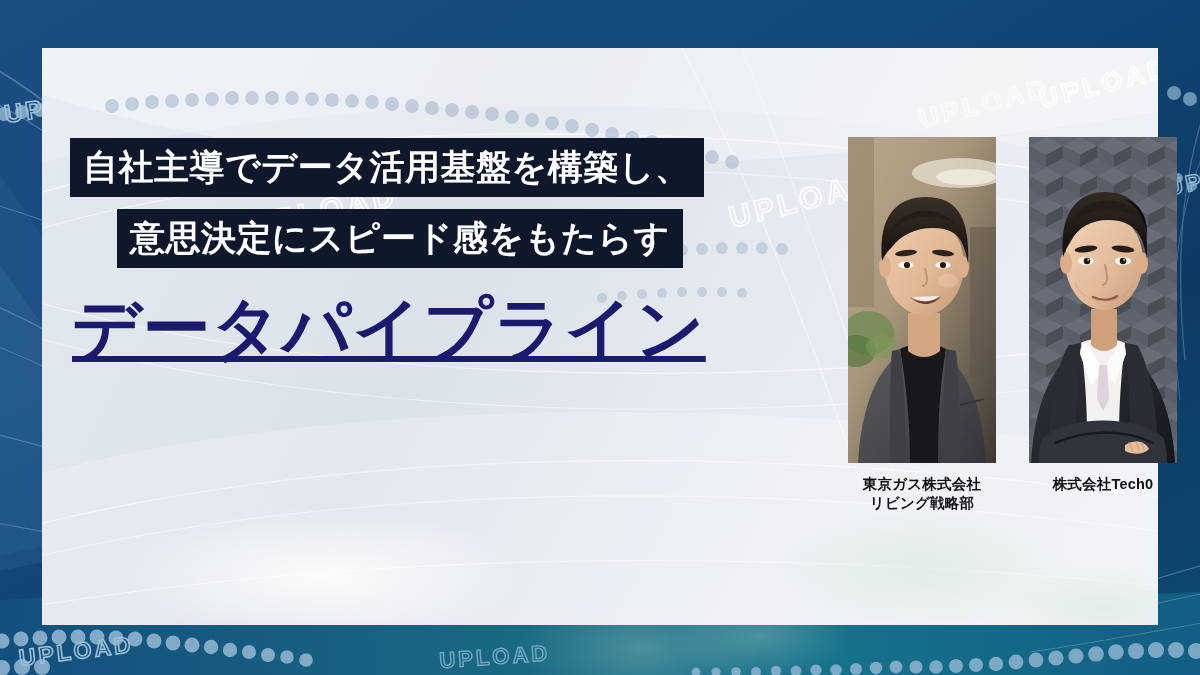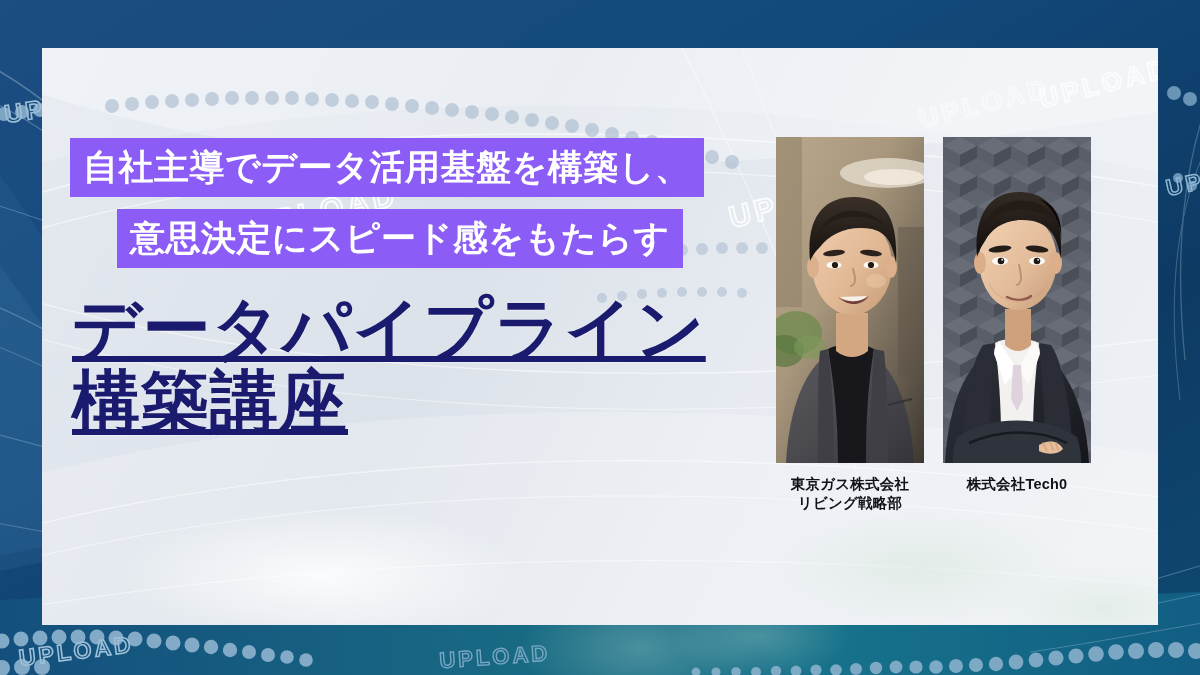--- a/index.html
+++ b/index.html
@@ -19,21 +19,21 @@
     position:absolute; left:42px; top:48px; width:1116px; height:577px;
     overflow:hidden;
     background:linear-gradient(118deg,#e4e9f0 0%,#dce2ea 38%,#e7ebf1 62%,#eef1f5 100%);
   }
   .panel-svg { position:absolute; inset:0; width:1116px; height:577px; }
 
   
   #headlines { position:absolute; left:70px; top:138px; }
   .band {
     display:inline-block;
-    background:#8b5cf6;
+    background:#0f172a;
     color:#ffffff;
     font-weight:700;
     font-size:35px;
     line-height:1;
     letter-spacing:0.5px;
     padding:11px 13px 13px 13px;
     white-space:nowrap;
   }
   .band-row { display:block; }
   .band-row + .band-row { margin-top:12px;padding-left:47px; }
@@ -47,22 +47,22 @@
     line-height:1.07;
     letter-spacing:1px;
     white-space:nowrap;
     text-shadow:0 1px 0 rgba(255,255,255,.35);
     text-decoration:underline;
   }
   #maintitle div { display:block; }
 
   
   #speakers {
-    position:absolute; left:776px; top:137px;
-    display:flex; gap:19px; align-items:flex-start;
+    position:absolute; left:848px; top:137px;
+    display:flex; gap:33px; align-items:flex-start;
   }
   .speaker { width:148px; }
   .photo {
     width:148px; height:326px;
     position:relative; overflow:hidden;
     background:#4a4a4a;
   }
   .speaker.right .photo { width:148px; }
   .photo svg { position:absolute; inset:0; }
   .caption { text-align:center; margin-top:12px; }
@@ -295,21 +295,20 @@
   <span class="band-row">
     <span class="band">自社主導でデータ活用基盤を構築し、</span>
   </span>
   <span class="band-row">
     <span class="band">意思決定にスピード感をもたらす</span>
   </span>
 </div>
 
 <div id="maintitle">
   <div>データパイプライン</div>
-  <div>構築講座</div>
 </div>
 
 <div id="speakers">
 
   <div class="speaker left">
     <div class="photo">
       <svg viewBox="0 0 148 326" width="148" height="326" preserveAspectRatio="xMidYMid slice">
         <defs>
           <linearGradient id="s1bg" x1="0" y1="0" x2="1" y2="1">
             <stop offset="0%" stop-color="#b9a88c"></stop>

